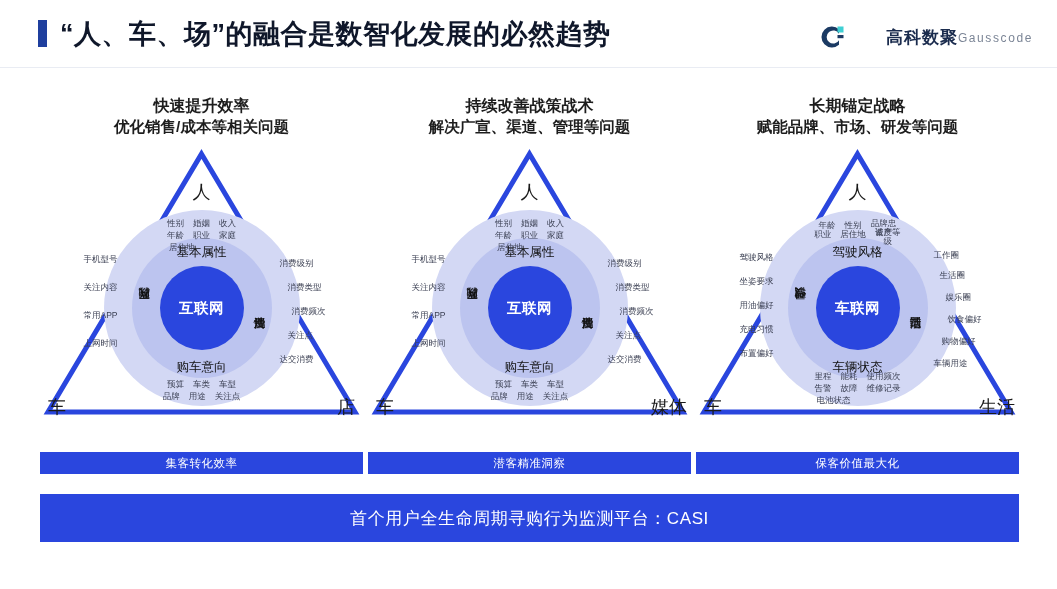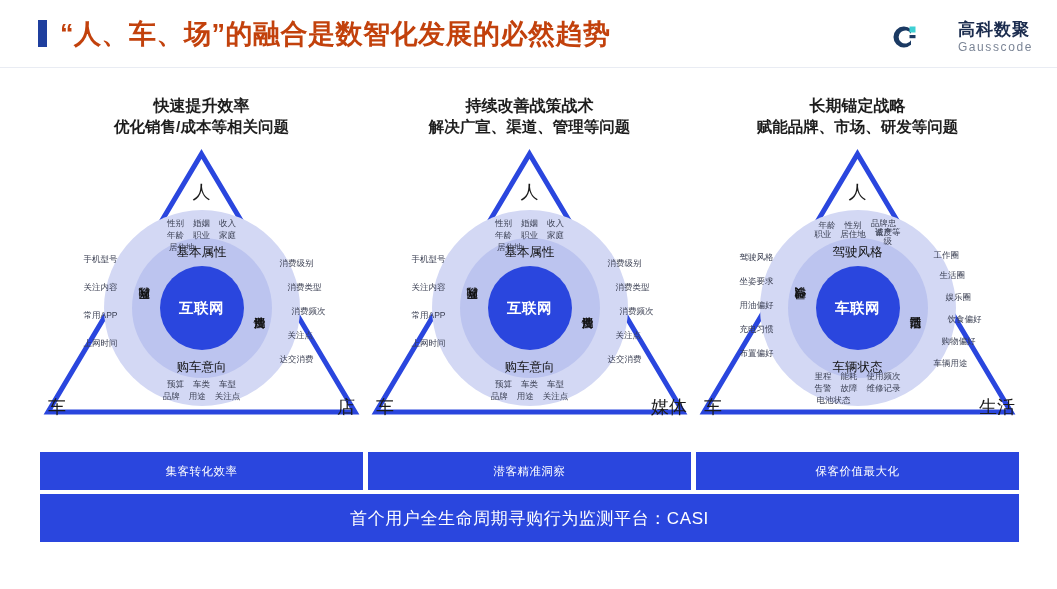--- a/index.html
+++ b/index.html
@@ -12,26 +12,26 @@
   #page { position: relative; width: 1057px; height: 589px; background:#fff; }
 
   
   .header { position:absolute; left:0; top:0; width:1057px; height:68px; }
   .title-bullet {
     position:absolute; left:38px; top:20px;
     width:9px; height:27px; background:#1f3f9e;
   }
   .page-title {
     position:absolute; left:60px; top:16px;
-    font-size:27px; font-weight:bold; color:#c2410c;
+    font-size:27px; font-weight:bold; color:#0f172a;
     letter-spacing:0.5px; white-space:nowrap;
   }
   .logo { position:absolute; right:24px; top:16px; height:42px; display:flex; align-items:center; gap:7px; }
   .logo-mark { position:relative; width:30px; height:30px; }
-  .logo-text { display:flex; flex-direction:column; line-height:1;margin-left:32px; }
+  .logo-text { display:flex; flex-direction:row; line-height:1;margin-left:32px; }
   .logo-cn { font-size:17px; font-weight:bold; color:#1b2c4e; letter-spacing:1px; }
   .logo-en { font-size:12px; color:#7b8596; letter-spacing:1.6px; margin-top:3px; }
 
   .header-rule {
     position:absolute; left:0; top:67px; width:1057px; height:1px;
     background:#e9ecf3;
   }
 
   
   .col { position:absolute; top:96px; width:323px; }
@@ -90,21 +90,21 @@
 
   .out-side { position:absolute; top:0; height:196px; width:86px; }
   .out-side.left  { left:-72px; text-align:right; }
   .out-side.right { right:-72px; text-align:left; }
   .out-side .it { position:absolute; font-size:8.5px; color:#3a3f52; white-space:nowrap; }
   .out-side.left  .it { right:0; }
   .out-side.right .it { left:0; }
 
   
   .band {
-    position:absolute; top:452px; height:38px;
+    position:absolute; top:452px; height:22px;
     background:#2a46de; color:#fff;
     display:flex; align-items:center; justify-content:center;
     font-size:11.5px; letter-spacing:0.5px;
   }
   .band.b1 { left:40px;  width:323px; }
   .band.b2 { left:368px; width:323px; }
   .band.b3 { left:696px; width:323px; }
 
   .footer-band {
     position:absolute; left:40px; top:494px; width:979px; height:48px;

